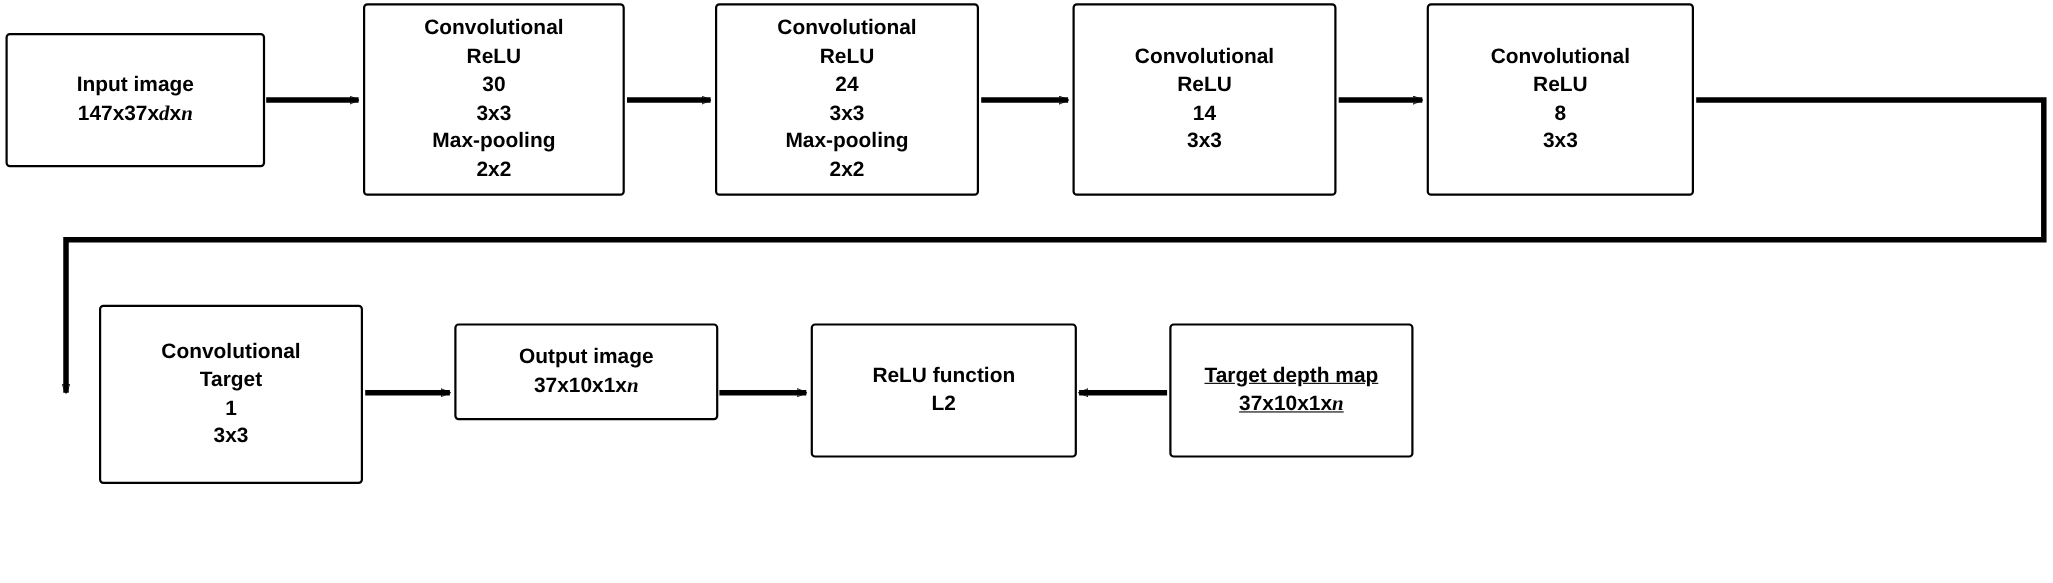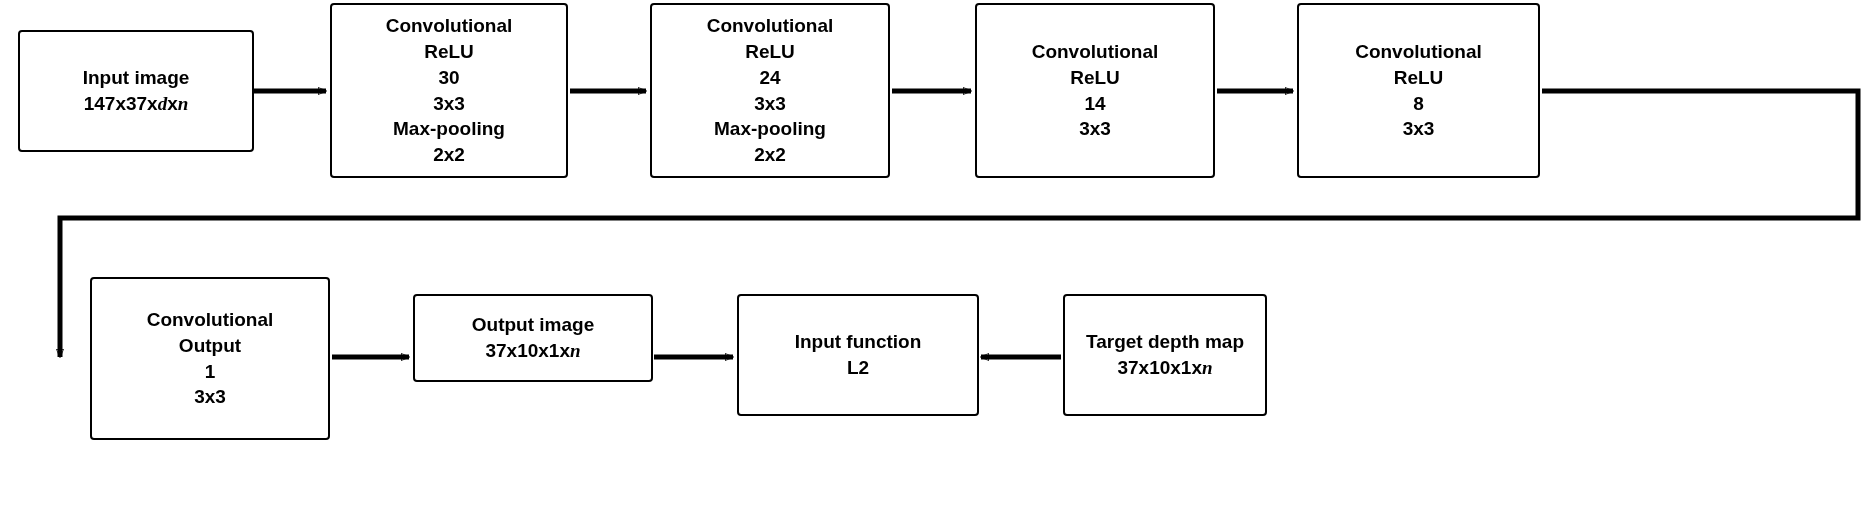--- a/index.html
+++ b/index.html
@@ -73,21 +73,21 @@
     <line x1="892" y1="91" x2="971" y2="91" stroke-width="5" marker-end="url(#arrow)"></line>
     <line x1="1217" y1="91" x2="1293" y2="91" stroke-width="5" marker-end="url(#arrow)"></line>
 
     <path d="M 1542 91 L 1858 91 L 1858 218 L 60 218 L 60 357" stroke-width="5" marker-end="url(#arrow)"></path>
 
     <line x1="332" y1="357" x2="409" y2="357" stroke-width="5" marker-end="url(#arrow)"></line>
     <line x1="654" y1="357" x2="733" y2="357" stroke-width="5" marker-end="url(#arrow)"></line>
     <line x1="1061" y1="357" x2="981" y2="357" stroke-width="5" marker-end="url(#arrow)"></line>
   </svg>
 
-  <div class="node" style="left:18px; top:30px; width:236px; height:122px;">
+  <div class="node" style="left:5px; top:30px; width:236px; height:122px;">
     <div class="line">Input image</div>
     <div class="line"><span>147x37x</span><em>d</em><span>x</span><em>n</em></div>
   </div>
 
   <div class="node" style="left:330px; top:3px; width:238px; height:175px;">
     <div class="line">Convolutional</div>
     <div class="line">ReLU</div>
     <div class="line">30</div>
     <div class="line">3x3</div>
     <div class="line">Max-pooling</div>
@@ -112,33 +112,33 @@
 
   <div class="node" style="left:1297px; top:3px; width:243px; height:175px;">
     <div class="line">Convolutional</div>
     <div class="line">ReLU</div>
     <div class="line">8</div>
     <div class="line">3x3</div>
   </div>
 
   <div class="node" style="left:90px; top:277px; width:240px; height:163px;">
     <div class="line">Convolutional</div>
-    <div class="line">Output</div>
+    <div class="line">Target</div>
     <div class="line">1</div>
     <div class="line">3x3</div>
   </div>
 
   <div class="node" style="left:413px; top:294px; width:240px; height:88px;">
     <div class="line">Output image</div>
     <div class="line"><span>37x10x1x</span><em>n</em></div>
   </div>
 
   <div class="node" style="left:737px; top:294px; width:242px; height:122px;">
-    <div class="line">Input function</div>
+    <div class="line">ReLU function</div>
     <div class="line">L2</div>
   </div>
 
-  <div class="node" style="left:1063px; top:294px; width:204px; height:122px;">
+  <div class="node" style="left:1063px; top:294px; width:222px; height:122px;text-decoration:underline;">
     <div class="line">Target depth map</div>
     <div class="line"><span>37x10x1x</span><em>n</em></div>
   </div>
 
 </div>
 
 </body></html>

